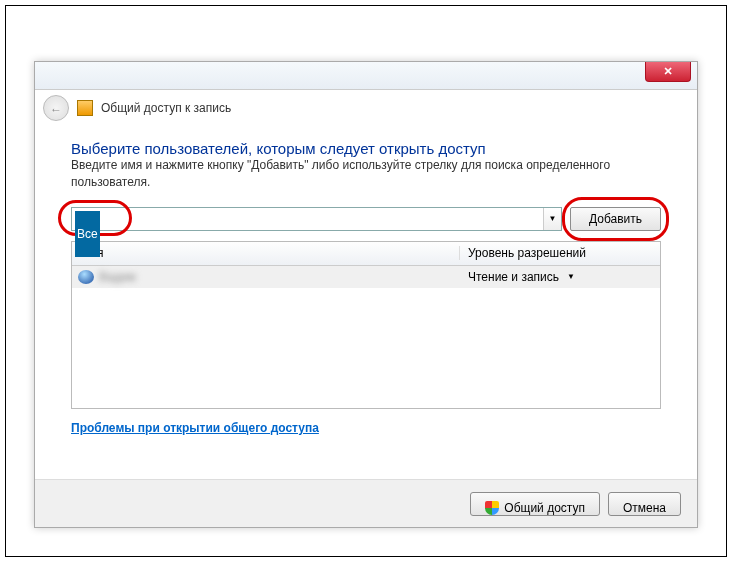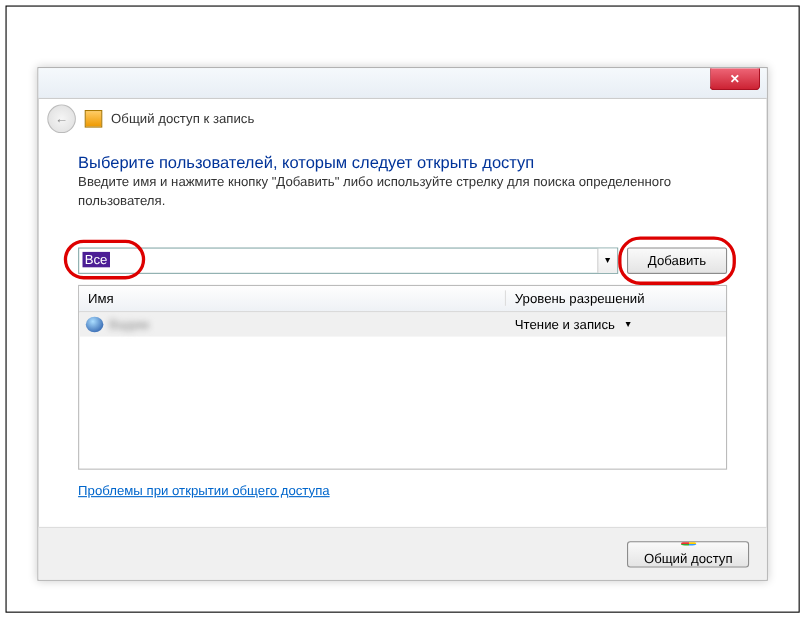--- a/index.html
+++ b/index.html
@@ -81,21 +81,21 @@
     }
     .main-heading {
       color: #003399;
       font-size: 15px;
       font-weight: normal;
     }
     .instruction {
       font-size: 12px;
       color: #333;
       line-height: 1.4;
-      margin-bottom: 34px;
+      margin-bottom: 16px;
     }
     .input-row {
       display: flex;
       align-items: center;
       gap: 8px;
       margin-bottom: 10px;
       position: relative;
     }
     .combo-wrap {
       flex: 1;
@@ -126,23 +126,23 @@
       padding: 0 5px;
       font-size: 12px;
       outline: none;
       color: #fff;
       background: transparent;
     }
     .combo-input::selection { background: #39f; color: #fff; }
     .selected-text {
       position: absolute;
       left: 3px; top: 3px;
-      background: #4c1d95;
+      background: #0369a1;
       color: #fff;
-      padding: 0 2px;
+      padding: 16px 2px;
       font-size: 12px;
     }
     .combo-arrow {
       width: 18px;
       border-left: 1px solid #ccc;
       display: flex;
       align-items: center;
       justify-content: center;
       background: linear-gradient(#fff, #eee);
       cursor: pointer;
@@ -197,20 +197,21 @@
       color: #888;
     }
     .perm-arrow { font-size: 8px; margin-left: 4px; }
     .link {
       color: #0066cc;
       text-decoration: underline;
       font-size: 12px;
       display: inline-block;
       margin-top: 12px;
       cursor: pointer;
+      font-weight: bold;
     }
     .footer {
       position: absolute;
       bottom: 0; left: 0; right: 0;
       height: 48px;
       background: #f0f0f0;
       border-top: 1px solid #ddd;
       display: flex;
       justify-content: flex-end;
       align-items: center;
@@ -219,23 +220,22 @@
     }
     .footer-btn {
       height: 24px;
       padding: 0 14px;
       background: linear-gradient(#fafafa, #e4e4e4);
       border: 1px solid #8c8c8c;
       border-radius: 3px;
       font-size: 12px;
       cursor: pointer;
       display: flex;
-      align-items: center;
+      align-items: flex-end;
       gap: 5px;
-      flex-direction: column;
     }
     .shield-icon {
       width: 14px; height: 14px;
       display: inline-block;
       background: conic-gradient(#fc0 0 25%, #39f 25% 50%, #3a3 50% 75%, #e33 75% 100%);
       border-radius: 2px 2px 50% 50%;
     }
   </style>
 </head>
 <body>
@@ -294,16 +294,17 @@
       </div>
 
       <a class="link">Проблемы при открытии общего доступа</a>
     </div>
 
     <div class="footer">
       <button class="footer-btn">
         <span class="shield-icon"></span>
         <span>Общий доступ</span>
       </button>
+      <button class="footer-btn">Отмена</button>
     </div>
 
   </div>
 </div>
 
 </body></html>

